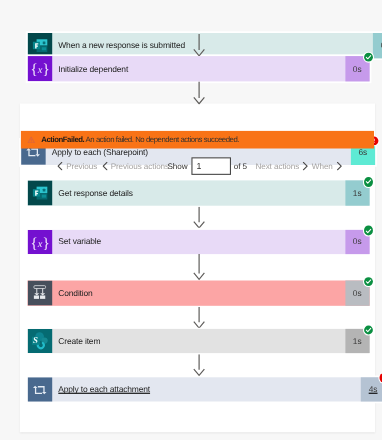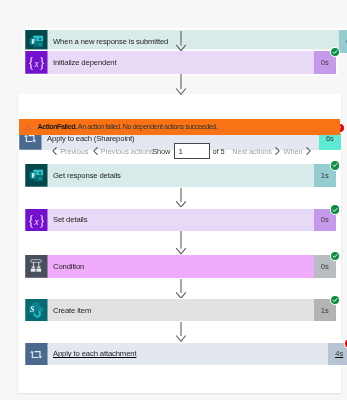--- a/index.html
+++ b/index.html
@@ -121,29 +121,29 @@
     </div>
     <div class="card" style="left: 25.2px; top: 208.6px; width: 310.6px; background: rgb(232, 218, 247);">
       <div class="icon">
         <svg width="22.8" height="22.7" viewBox="0 0 23 23.5">
       <rect x="0" y="0" width="23" height="23.5" fill="#7410d0"></rect>
       <text x="5.9" y="16.6" text-anchor="middle" font-family="Liberation Serif, serif" font-size="14.2" fill="#efe4fb">{</text>
       <text x="11.6" y="16.1" text-anchor="middle" font-family="Liberation Serif, serif" font-style="italic" font-size="9.8" fill="#efe4fb">x</text>
       <text x="17.3" y="16.6" text-anchor="middle" font-family="Liberation Serif, serif" font-size="14.2" fill="#efe4fb">}</text>
     </svg>
       </div>
-      <div class="label">Set details</div>
+      <div class="label">Set variable</div>
       <div class="dur" style="background:#c69aeb">0s</div>
       <div class="badge ok" style="right: -3.5px; top: -3.3px;">
       <svg width="6" height="6" viewBox="0 0 10 10">
           <path d="M1.6 5.2 L3.9 7.4 L8.4 2.5" stroke="#fff" stroke-width="1.6" fill="none" stroke-linecap="round" stroke-linejoin="round"></path>
         </svg>
       </div>
     </div>
-    <div class="card" style="left: 25.2px; top: 255.2px; width: 310.6px; background: #f0abfc; text-align: right;">
+    <div class="card" style="left: 25.2px; top: 255.2px; width: 310.6px; background: #fca5a5; text-align: right;">
       <div class="icon">
         <svg width="22.8" height="22.7" viewBox="0 0 23 23.5">
       <rect x="0" y="0" width="23" height="23.5" fill="#474f5c"></rect>
       <rect x="5.75" y="4.85" width="10.95" height="2.7" rx="0.95" fill="none" stroke="#e8eaee" stroke-width="0.7"></rect>
       <path d="M8.0 7.55 h0.9 v4.4 h-0.9 Z" fill="#e8eaee"></path>
       <path d="M13.55 7.55 h0.9 v4.4 h-0.9 Z" fill="#e8eaee"></path>
       <path d="M6.1 11.95 H10.8 L8.45 14.15 Z" fill="#e8eaee"></path>
       <path d="M11.65 11.95 H16.35 L14.0 14.15 Z" fill="#e8eaee"></path>
       <rect x="5.7" y="14.1" width="4.85" height="3.2" fill="#e8eaee"></rect>
       <rect x="11.5" y="14.1" width="4.9" height="3.2" fill="#e8eaee"></rect>

